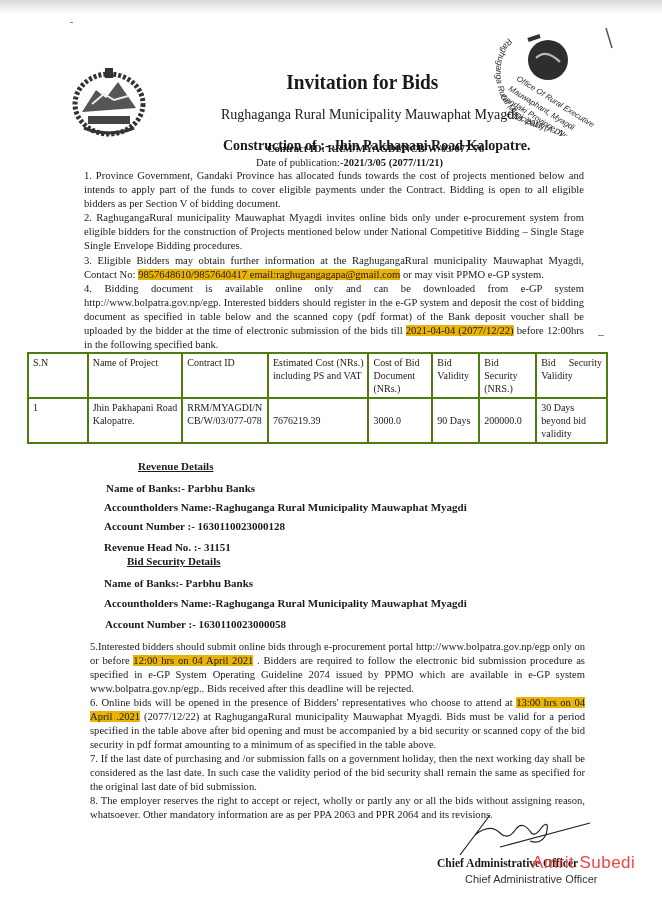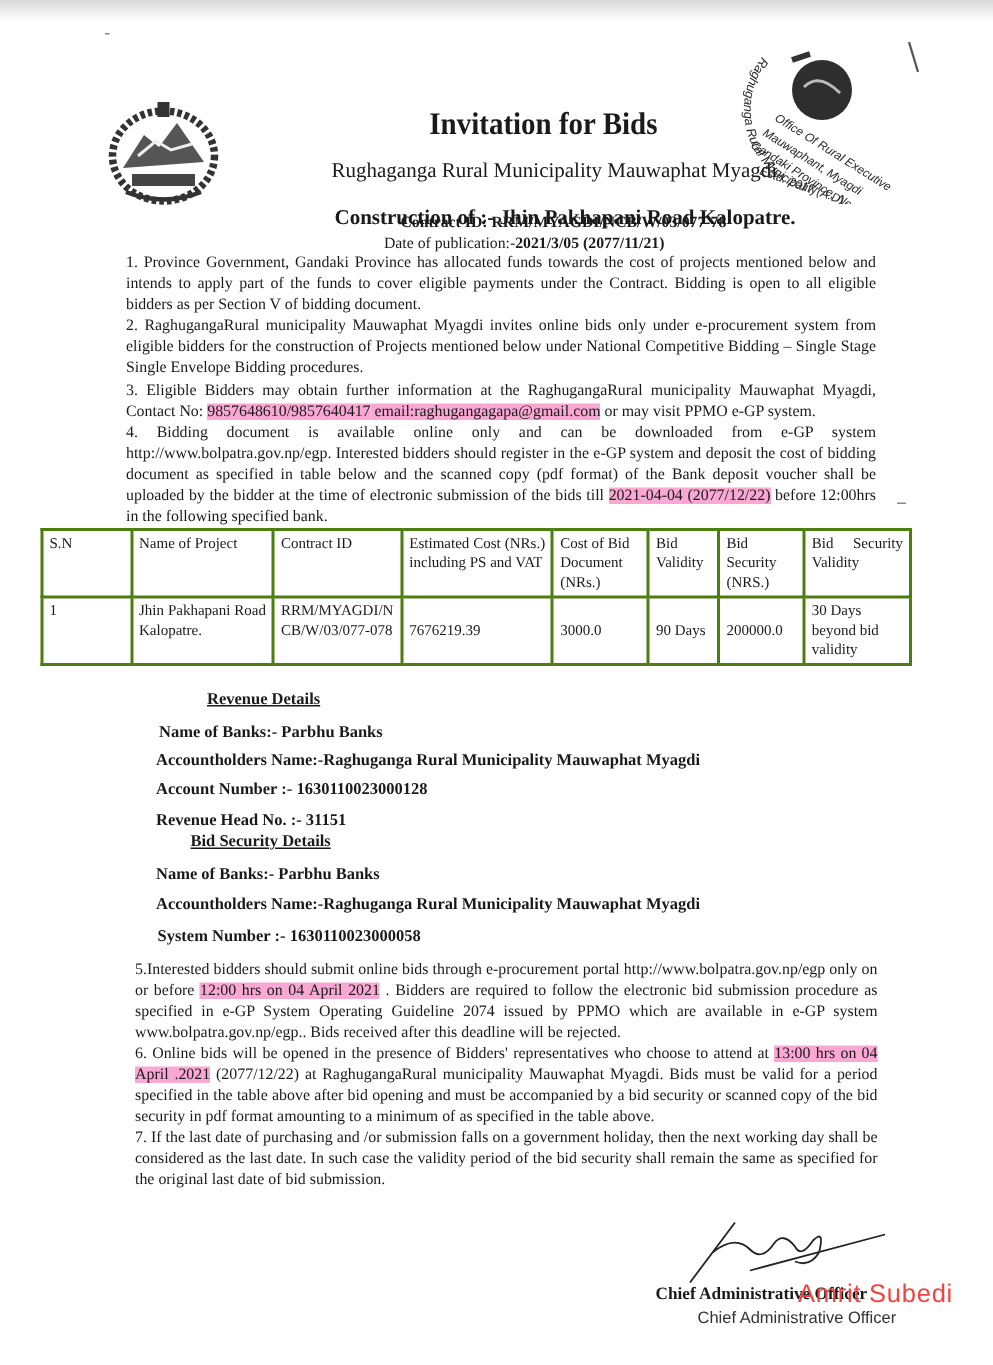--- a/index.html
+++ b/index.html
@@ -26,21 +26,21 @@
   .contract-id { left: 243px; top: 143px; font-size: 10.5px; font-weight: bold; margin-left: 24px; }
   .pubdate { left: 256px; top: 157px; font-size: 10.5px; }
   .pubdate b { font-weight: bold; }
   .para {
     position: absolute; font-size: 10.6px; line-height: 14px;
     text-align: justify; text-align-last: left;
   }
   .p1 { left: 84px; top: 169px; width: 500px; }
   .p3 { left: 84px; top: 254px; width: 500px; }
   .p5 { left: 90px; top: 640px; width: 495px; }
-  .hl { background: #f9a8d4; margin-top: 16px; }
+  .hl { background: #eab308; margin-top: 16px; }
   table.bids {
     position: absolute; left: 27px; top: 352px; width: 581px;
     border-collapse: collapse; font-size: 10px; line-height: 13px;
   }
   table.bids th, table.bids td {
     border: 2px solid #4d7c0f; padding: 2px 4px; vertical-align: top;
     font-weight: normal; text-align: left;
   }
   table.bids th { height: 36px; }
   table.bids td { height: 36px; }
@@ -149,26 +149,27 @@
 
 <div class="lbl u" style="left:138px;top:460px">Revenue Details</div>
 <div class="lbl" style="left:106px;top:482px">Name of Banks:- Parbhu Banks</div>
 <div class="lbl" style="left:104px;top:501px">Accountholders Name:-Raghuganga Rural Municipality Mauwaphat Myagdi</div>
 <div class="lbl" style="left:104px;top:520px">Account Number :- 1630110023000128</div>
 <div class="lbl" style="left:104px;top:541px">Revenue Head No. :- 31151</div>
 
 <div class="lbl u" style="left:127px;top:555px">Bid Security Details</div>
 <div class="lbl" style="left:104px;top:577px">Name of Banks:- Parbhu Banks</div>
 <div class="lbl" style="left:104px;top:597px">Accountholders Name:-Raghuganga Rural Municipality Mauwaphat Myagdi</div>
-<div class="lbl" style="left:105px;top:618px">System Number :- 1630110023000058</div>
+<div class="lbl" style="left:105px;top:618px">Account Number :- 1630110023000058</div>
 
 <div class="para p5">
   <div><span>5.Interested bidders should submit online bids through e-procurement portal http://www.bolpatra.gov.np/egp only on or before </span><span class="hl">12:00 hrs on 04 April 2021</span><span> . Bidders are required to follow the electronic bid submission procedure as specified in e-GP System Operating Guideline 2074 issued by PPMO which are available in e-GP system www.bolpatra.gov.np/egp.. Bids received after this deadline will be rejected.</span></div>
   <div><span>6. Online bids will be opened in the presence of Bidders' representatives who choose to attend at </span><span class="hl">13:00 hrs on 04 April .2021</span><span>  (2077/12/22) at RaghugangaRural municipality Mauwaphat Myagdi. Bids must be valid for a period specified in the table above after bid opening and must be accompanied by a bid security or scanned copy of the bid security in pdf format amounting to a minimum of as specified in the table above.</span></div>
   <div>7. If the last date of purchasing and /or submission falls on a government holiday, then the next working day shall be considered as the last date. In such case the validity period of the bid security shall remain the same as specified for the original last date of bid submission.</div>
+  <div>8. The employer reserves the right to accept or reject, wholly or partly any or all the bids without assigning reason, whatsoever. Other mandatory information are as per PPA 2063 and PPR 2064 and its revisions.</div>
 </div>
 
 <svg class="sig-line" viewBox="0 0 165 55">
   <path d="M30 50 L60 10 M45 30 Q60 18 70 28 Q78 36 86 24 Q92 16 100 26 Q104 34 112 22 Q120 14 116 30 Q110 40 100 36 M70 42 L160 18" fill="none" stroke="#222" stroke-width="1.2"></path>
 </svg>
 <div class="abs chief">Chief Administrative Officer</div>
 <div class="abs amrit">Amrit Subedi</div>
 <div class="abs chief2">Chief Administrative Officer</div>
 
 </body></html>

